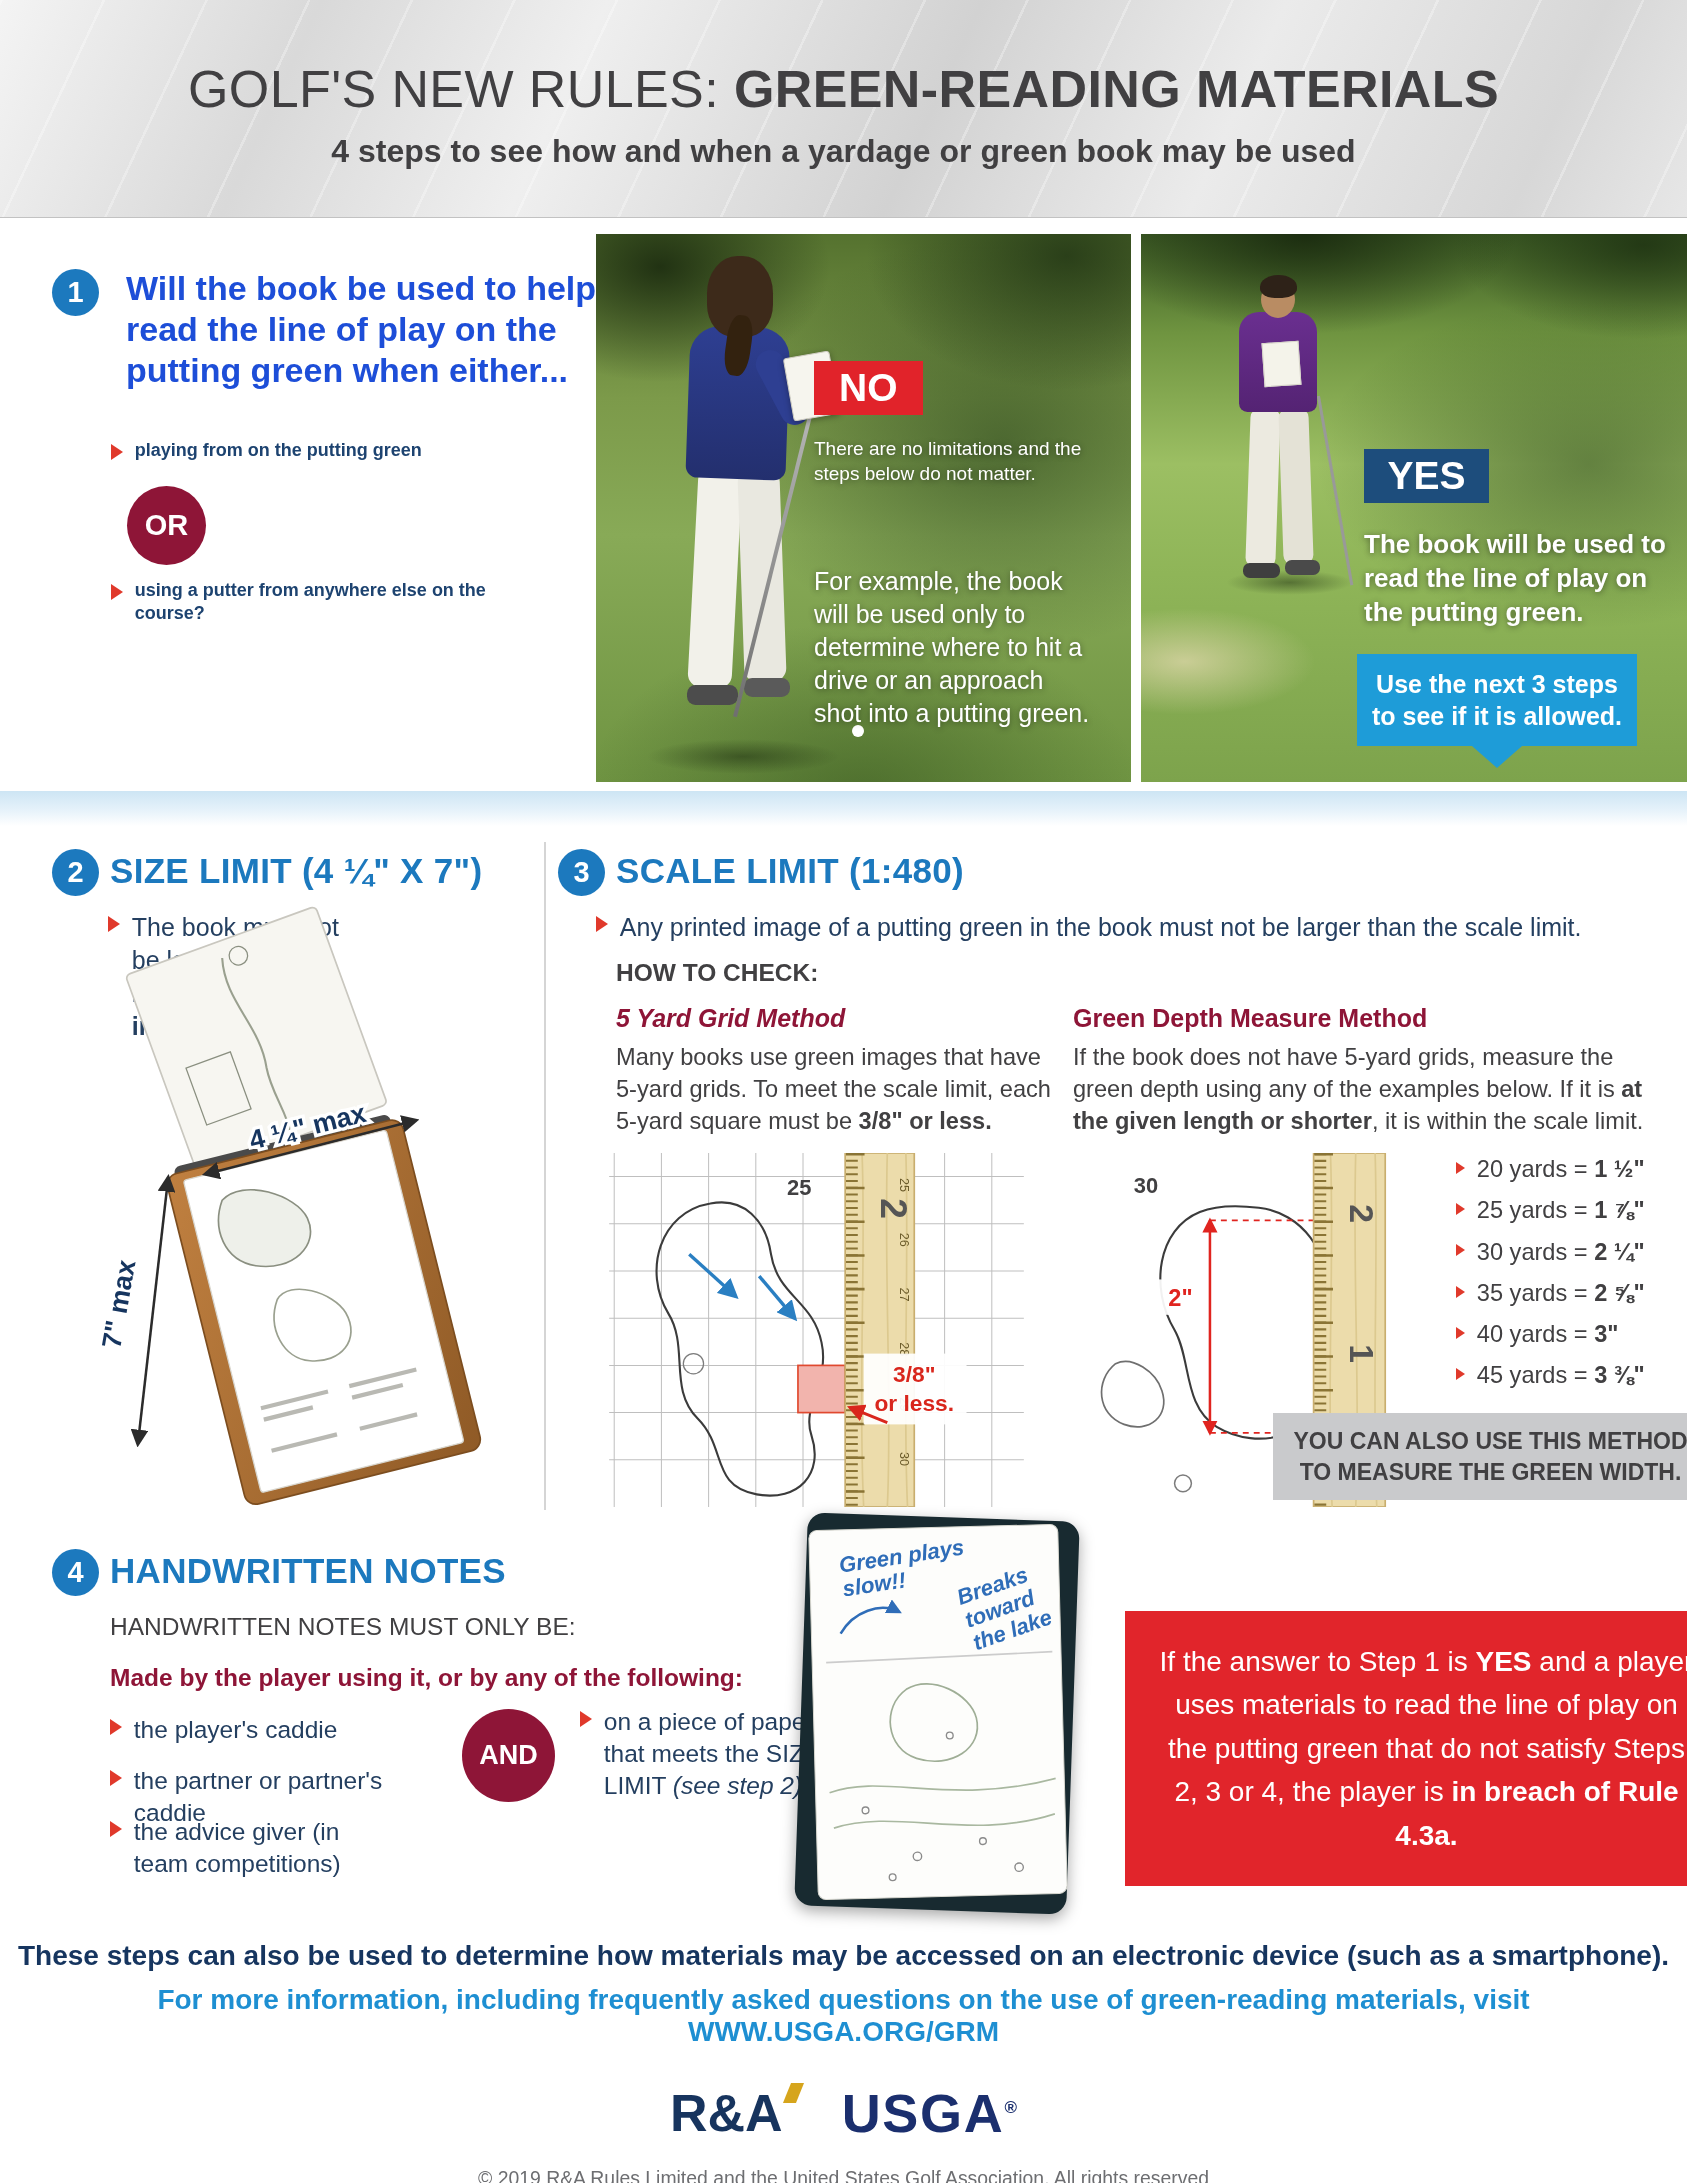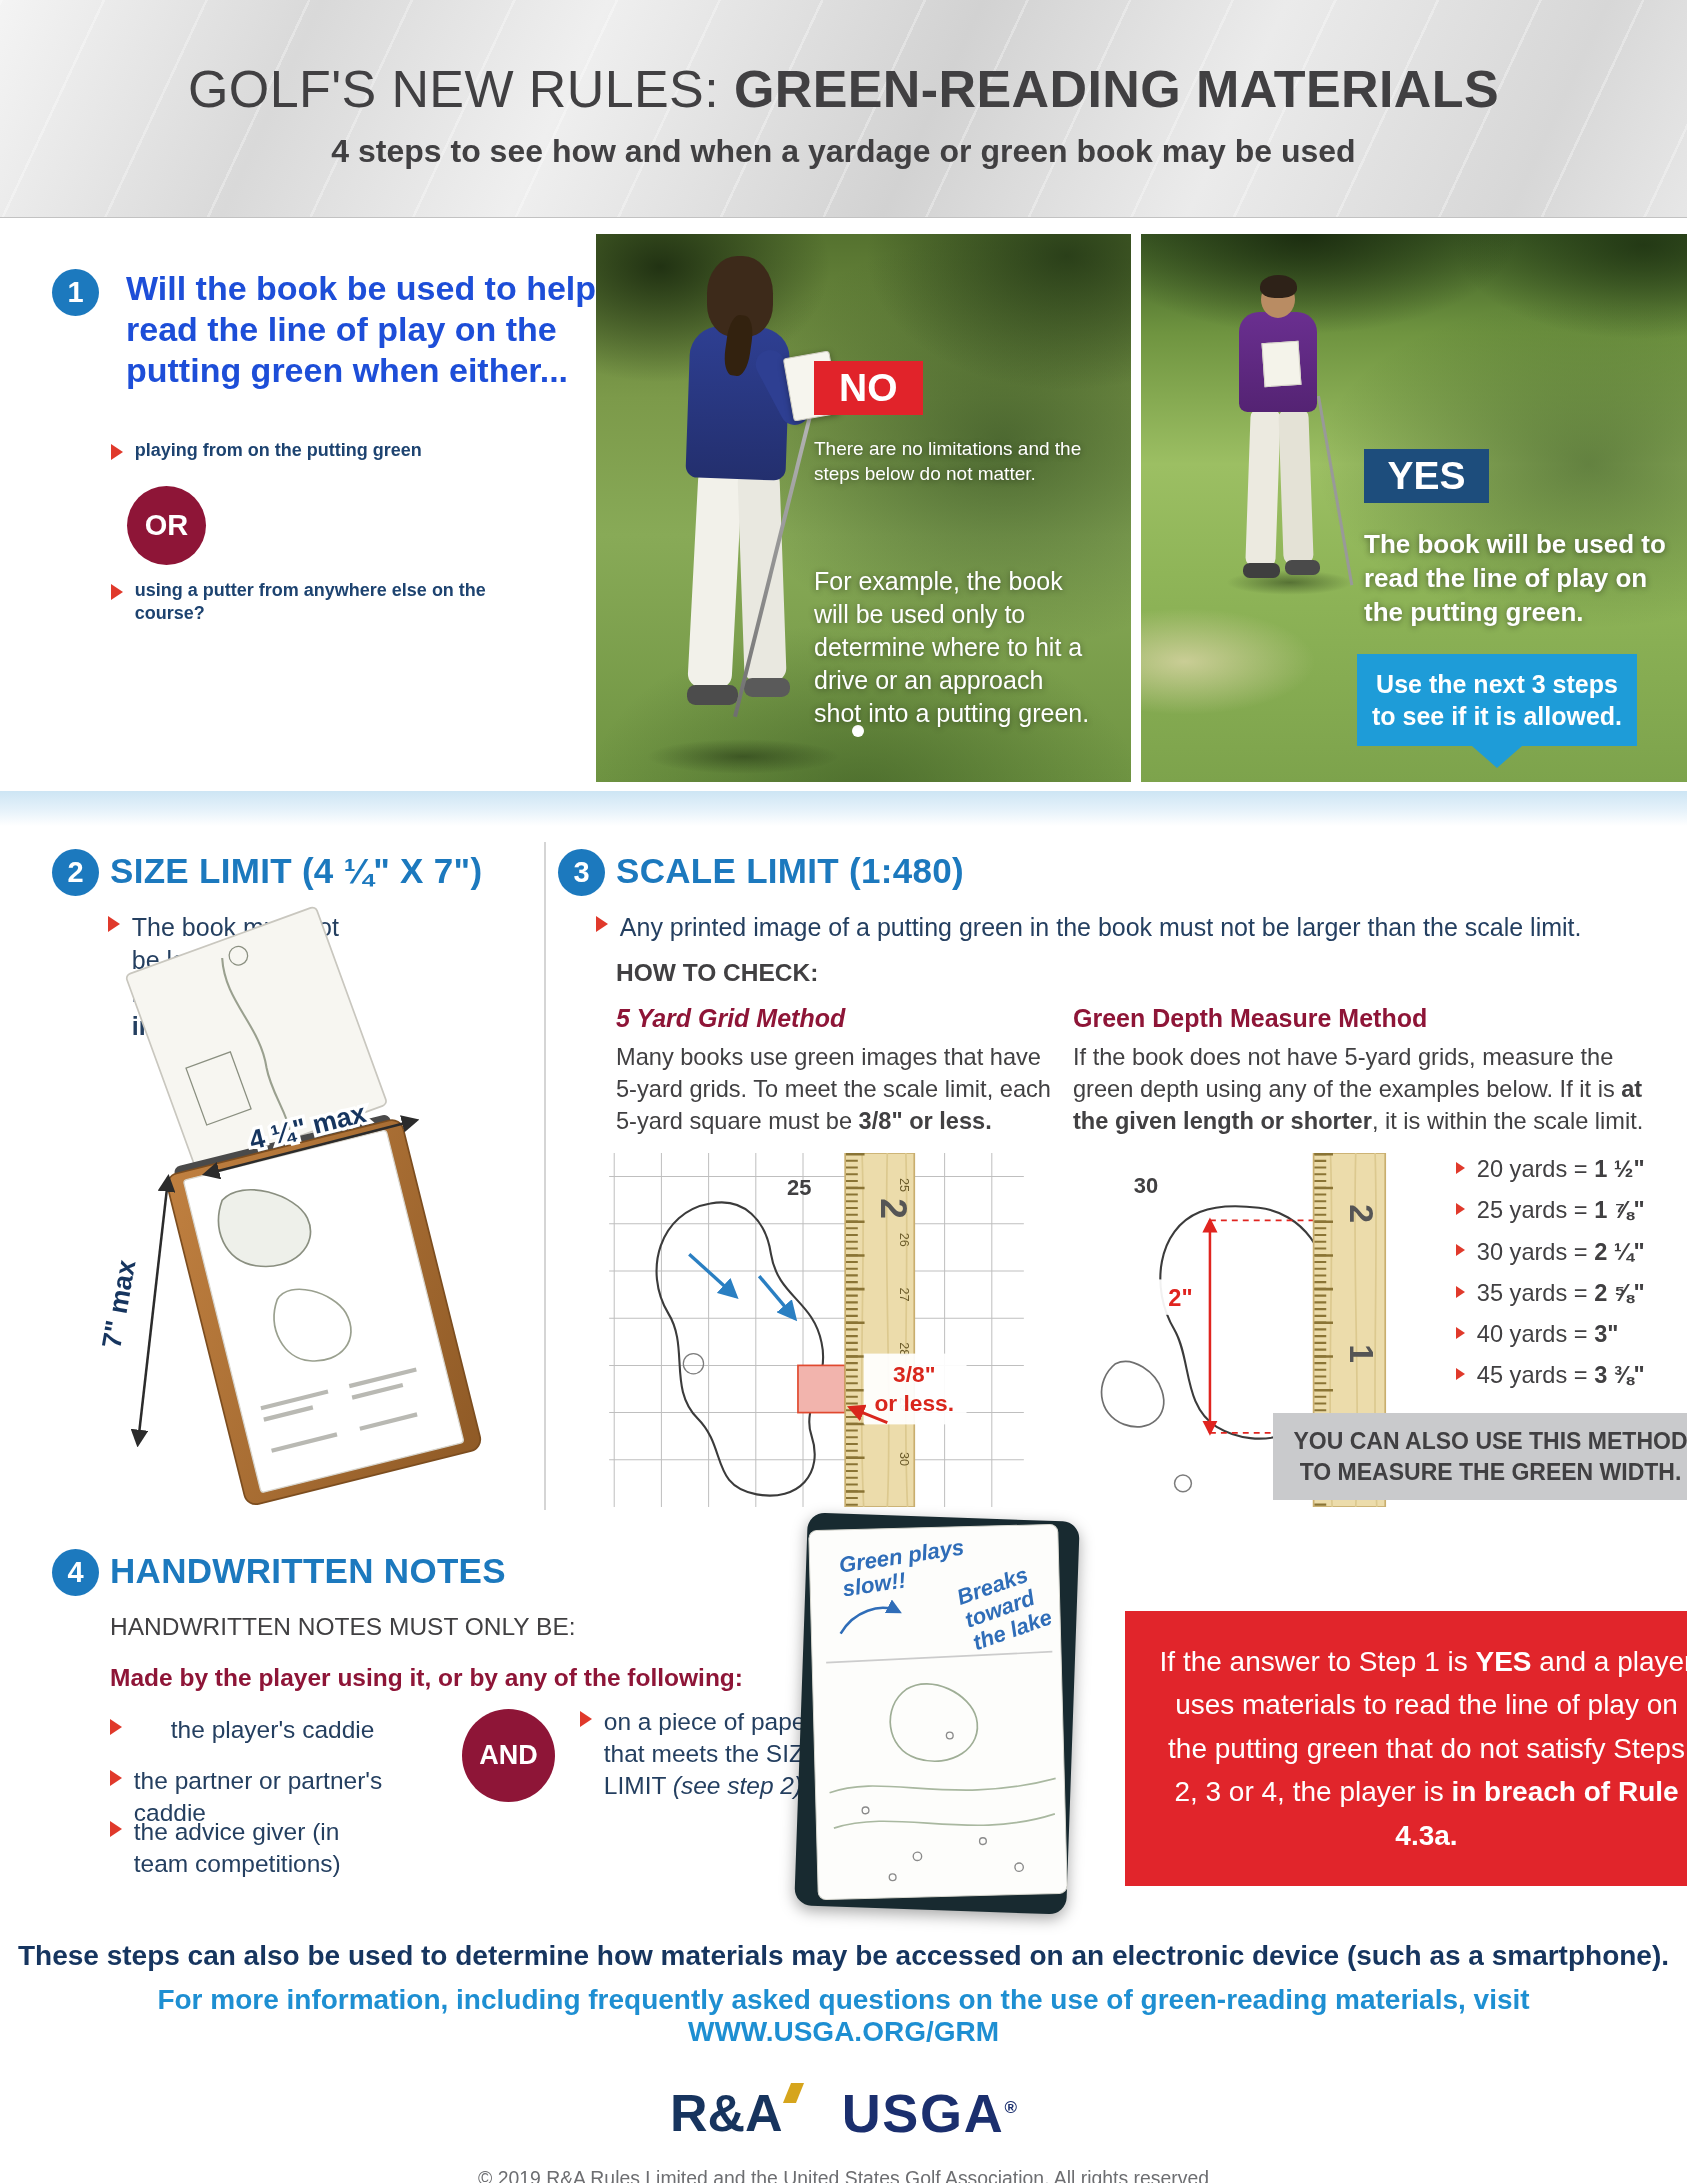--- a/index.html
+++ b/index.html
@@ -389,21 +389,21 @@
 
     <div class="gray-note">YOU CAN ALSO USE THIS METHOD TO MEASURE THE GREEN WIDTH.</div>
   </section>
 
   <section class="step4">
     <div class="num" style="left:52px; top:22px;">4</div>
     <h2 class="sec-heading" style="left:110px; top:23.6px;">HANDWRITTEN NOTES</h2>
     <div class="s4-intro">HANDWRITTEN NOTES MUST ONLY BE:</div>
     <div class="s4-madeby">Made by the player using it, or by any of the following:</div>
 
-    <div class="bullet s4-b" style="left:110px; top:187px;gap:37px;">
+    <div class="bullet s4-b" style="left:110px; top:187px;">
       <span class="tri"></span>
       <span class="bt">the player's caddie</span>
     </div>
     <div class="bullet s4-b" style="left:110px; top:238px;">
       <span class="tri"></span>
       <span class="bt">the partner or partner's caddie</span>
     </div>
     <div class="bullet s4-b" style="left:110px; top:289px; width:278px;">
       <span class="tri"></span>
       <span class="bt">the advice giver (in team competitions)</span>

